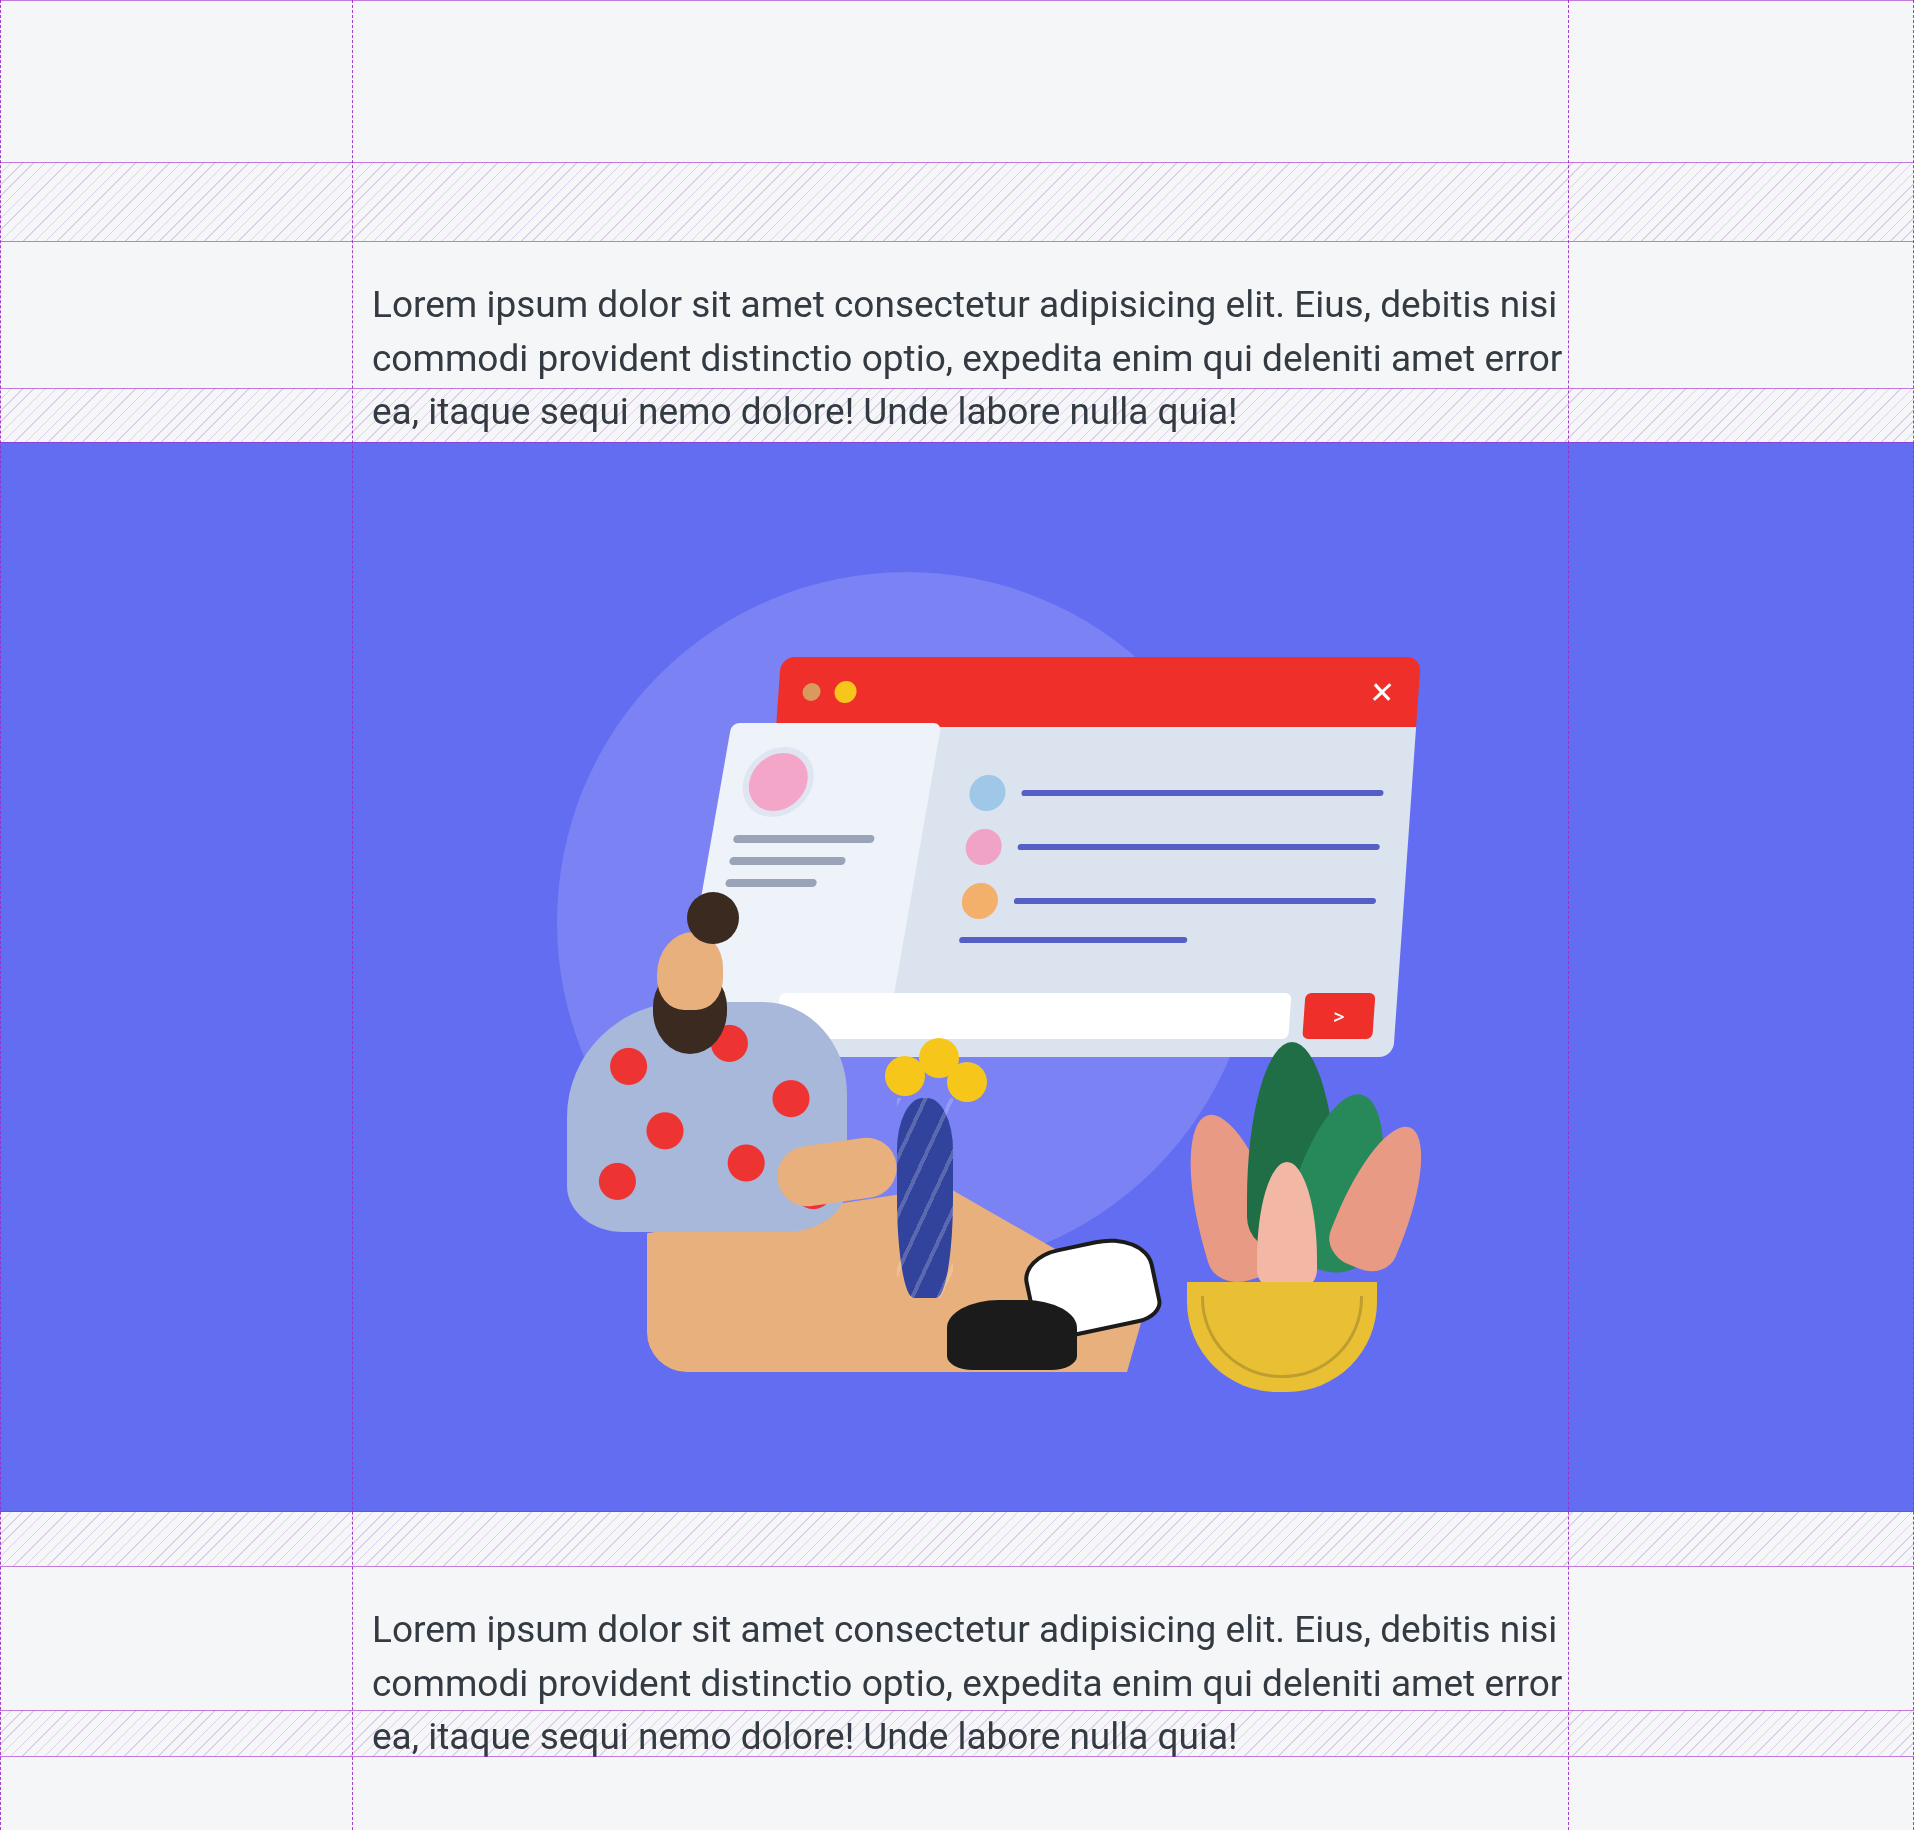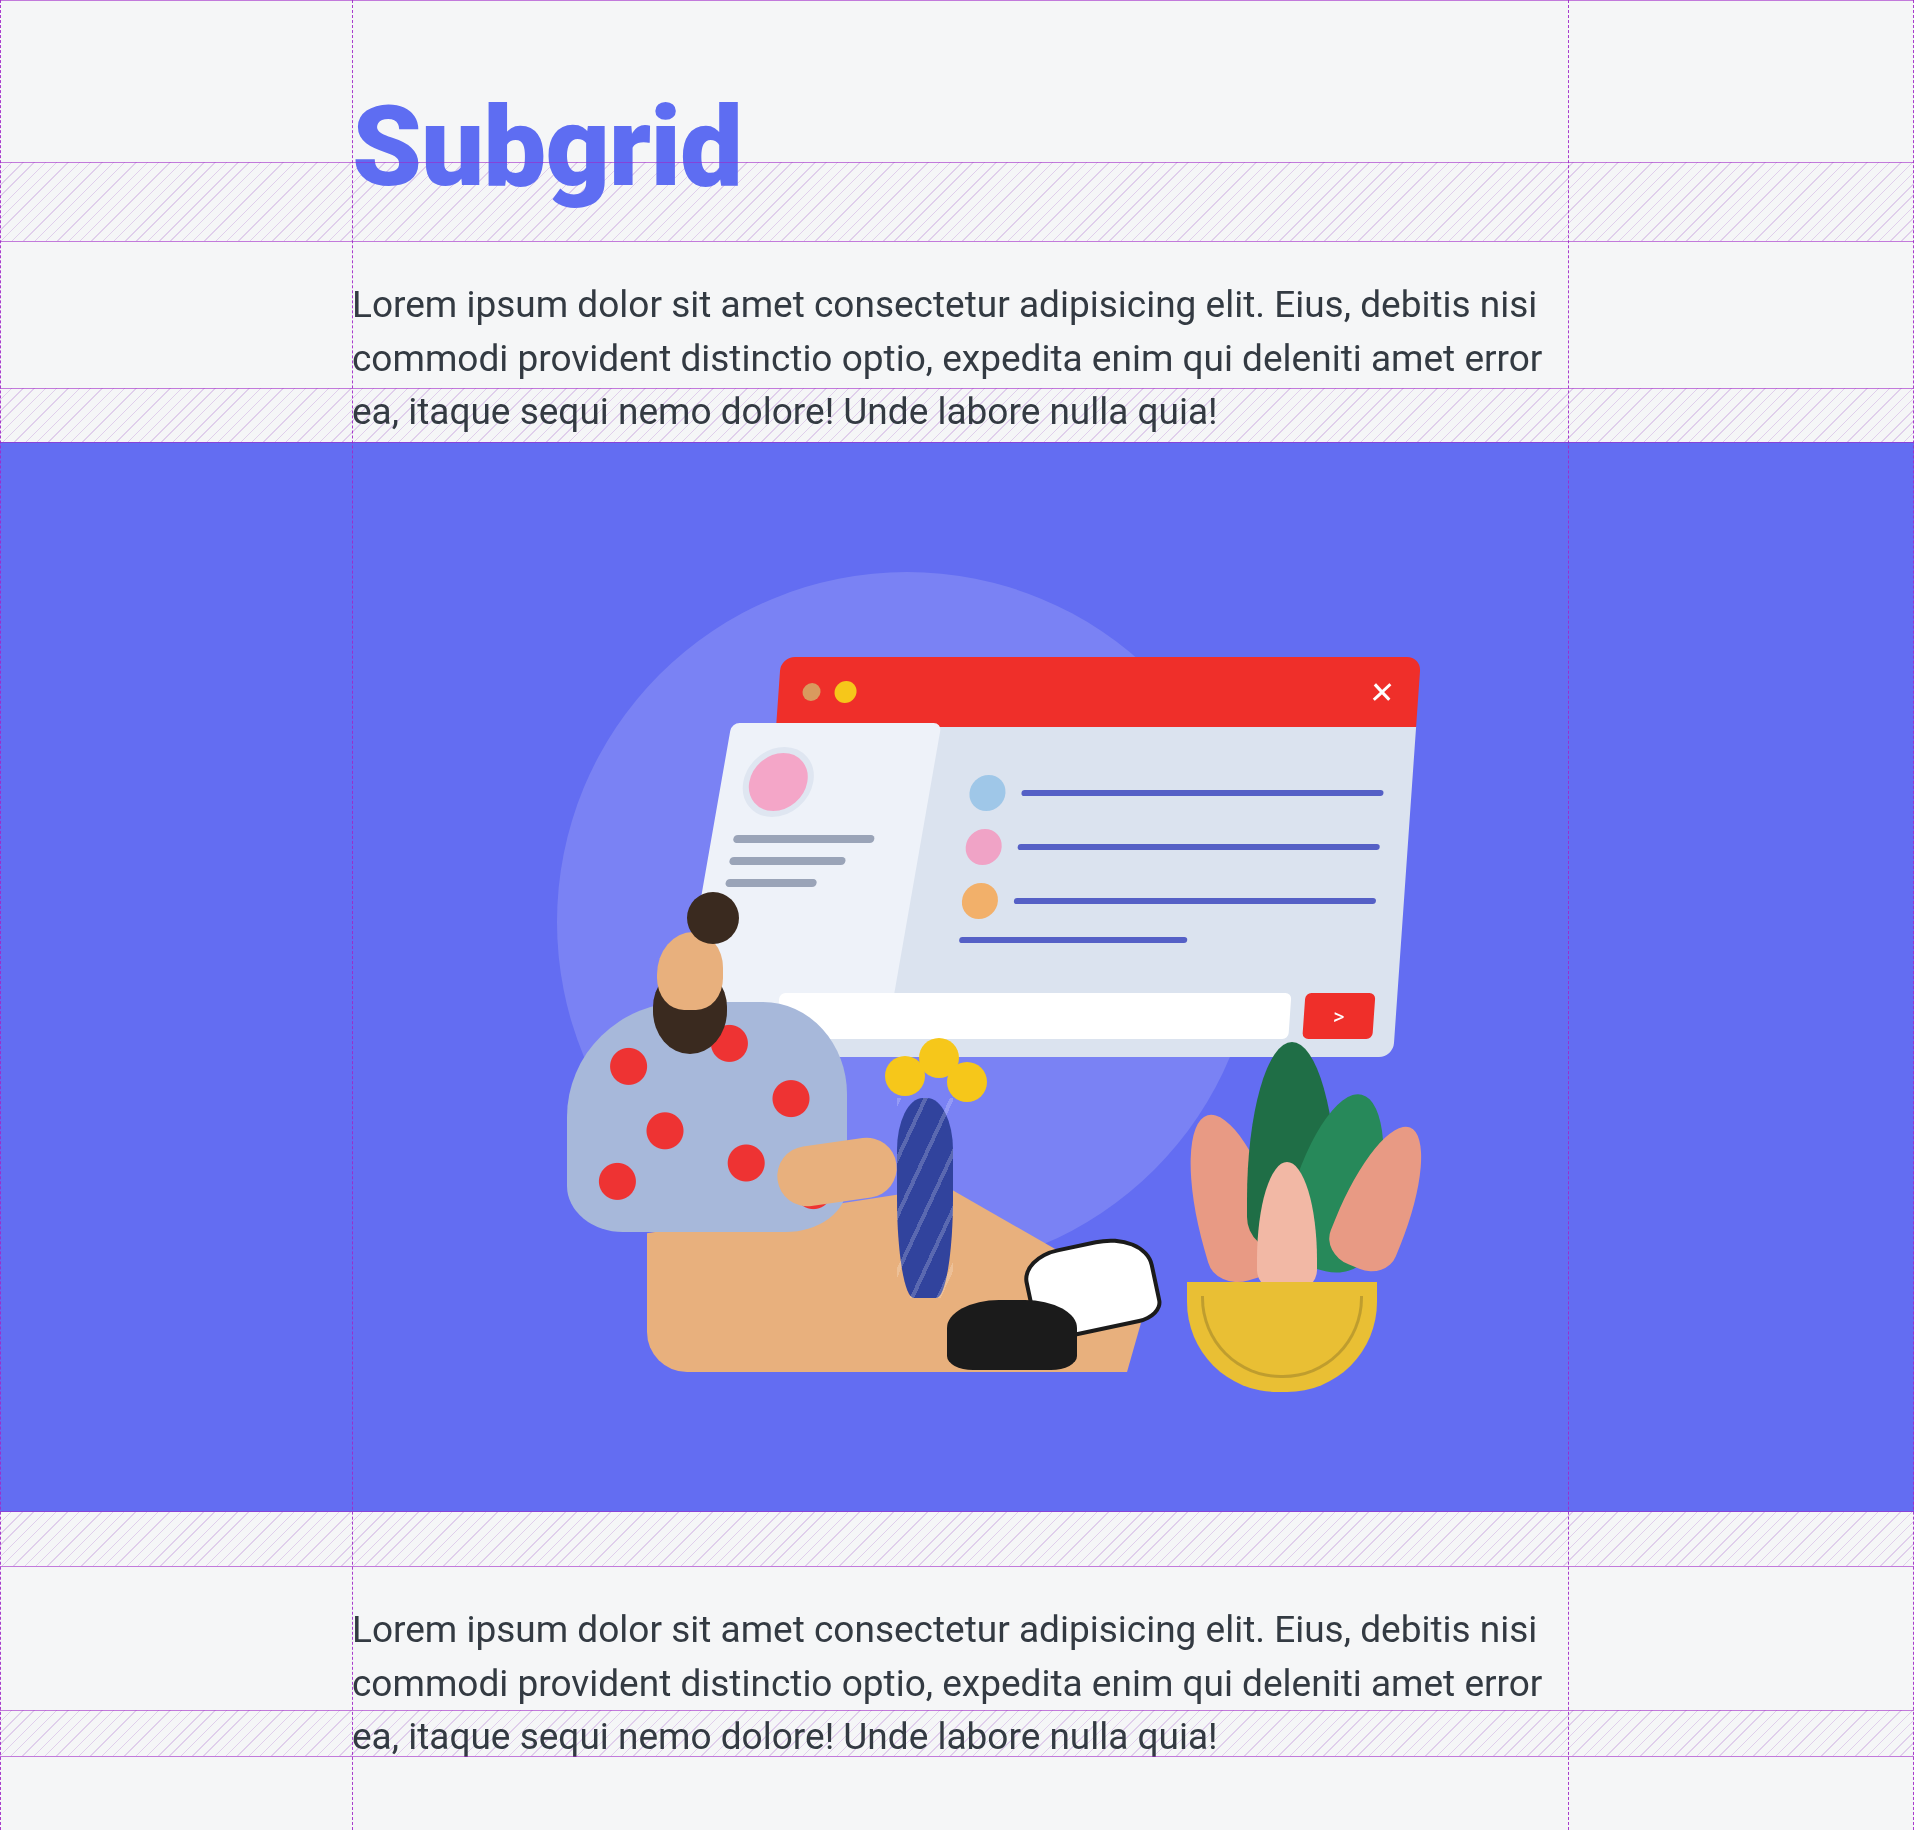--- a/index.html
+++ b/index.html
@@ -42,21 +42,21 @@
     left:352px;
     top:10px;
     font-size:112px;
     line-height:1.1;
     font-weight:900;
     letter-spacing:-1px;
     color:#5e6df2;
   }
   .para {
     position:absolute;
-    left:352px;
+    left:372px;
     width:1220px;
     font-size:37px;
     line-height:1.45;
     color:#333a42;
   }
 
   
   .hero {
     position:absolute;
     left:0; right:0;
@@ -188,21 +188,20 @@
 </head>
 <body>
 
 <div class="page">
 
   <div class="band hatch" style="top:162px;height:79px"></div>
   <div class="band hatch" style="top:388px;height:54px"></div>
   <div class="band hatch" style="top:1511px;height:55px"></div>
   <div class="band hatch" style="top:1710px;height:46px"></div>
 
-  <h1 class="heading">Subgrid</h1>
 
   <p class="para" style="top:241px">Lorem ipsum dolor sit amet consectetur adipisicing elit. Eius, debitis nisi commodi provident distinctio optio, expedita enim qui deleniti amet error ea, itaque sequi nemo dolore! Unde labore nulla quia!</p>
 
   <div class="hero">
     <div class="illus">
       <div class="bg-circle"></div>
 
       <div class="win">
         <div class="win-top">
           <span class="dot amber"></span>

